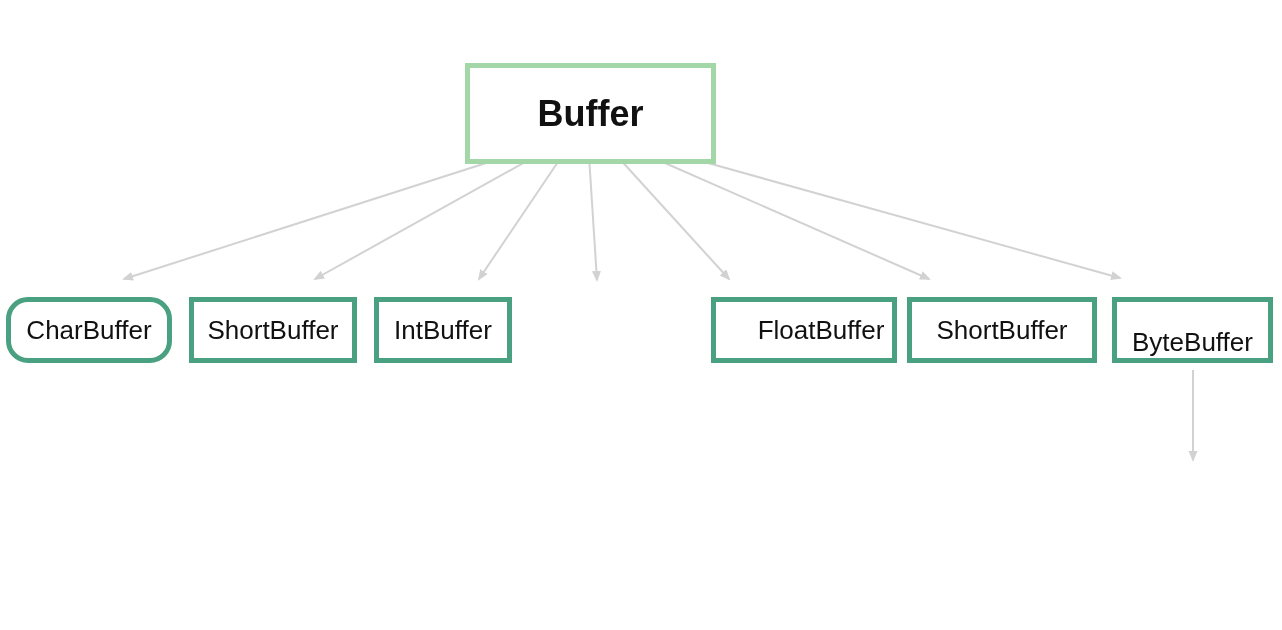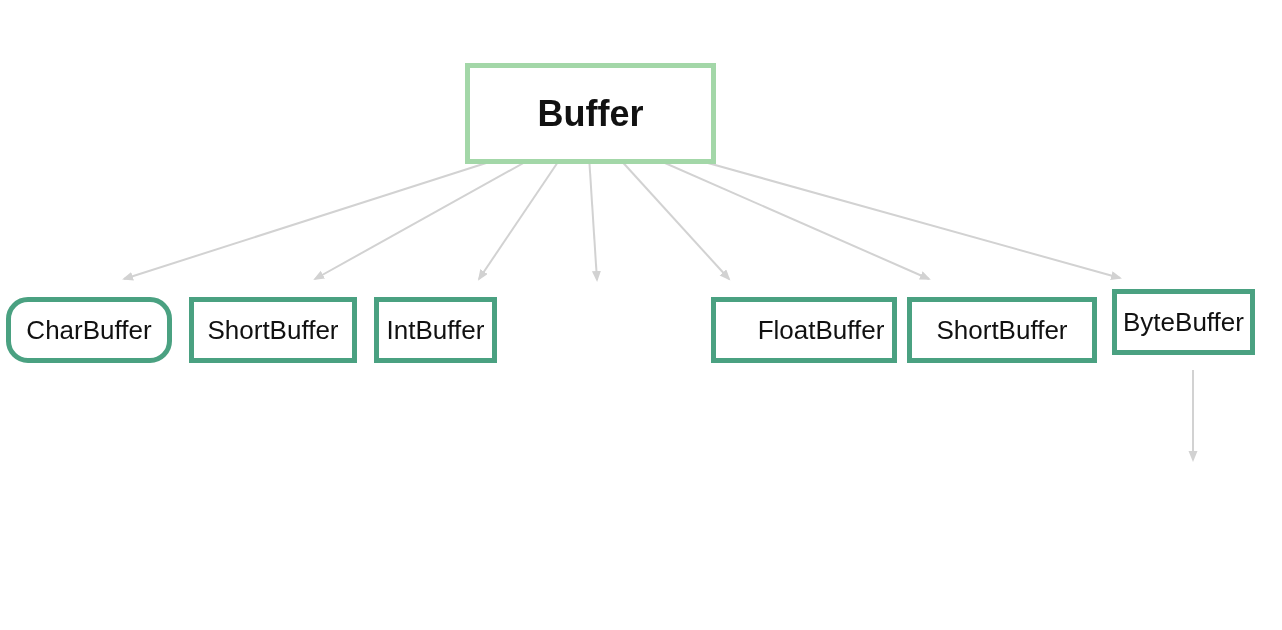--- a/index.html
+++ b/index.html
@@ -83,31 +83,31 @@
   </div>
 
   <div class="node node-child" style="left:6px; top:297px; width:166px; height:66px;border-radius:22px;">
     <span>CharBuffer</span>
   </div>
 
   <div class="node node-child" style="left:189px; top:297px; width:168px; height:66px;">
     <span>ShortBuffer</span>
   </div>
 
-  <div class="node node-child" style="left:374px; top:297px; width:123px; height:66px;">
+  <div class="node node-child" style="left:374px; top:297px; width:138px; height:66px;">
     <span>IntBuffer</span>
   </div>
 
 
   <div class="node node-child" style="left:711px; top:297px; width:186px; height:66px;padding-left:34px;">
     <span>FloatBuffer</span>
   </div>
 
   <div class="node node-child" style="left:907px; top:297px; width:190px; height:66px;">
     <span>ShortBuffer</span>
   </div>
 
-  <div class="node node-child" style="left:1112px; top:289px; width:143px; height:66px;">
+  <div class="node node-child" style="left:1112px; top:297px; width:161px; height:66px;align-items:flex-end;">
     <span>ByteBuffer</span>
   </div>
 
 
 </div>
 
 </body></html>

